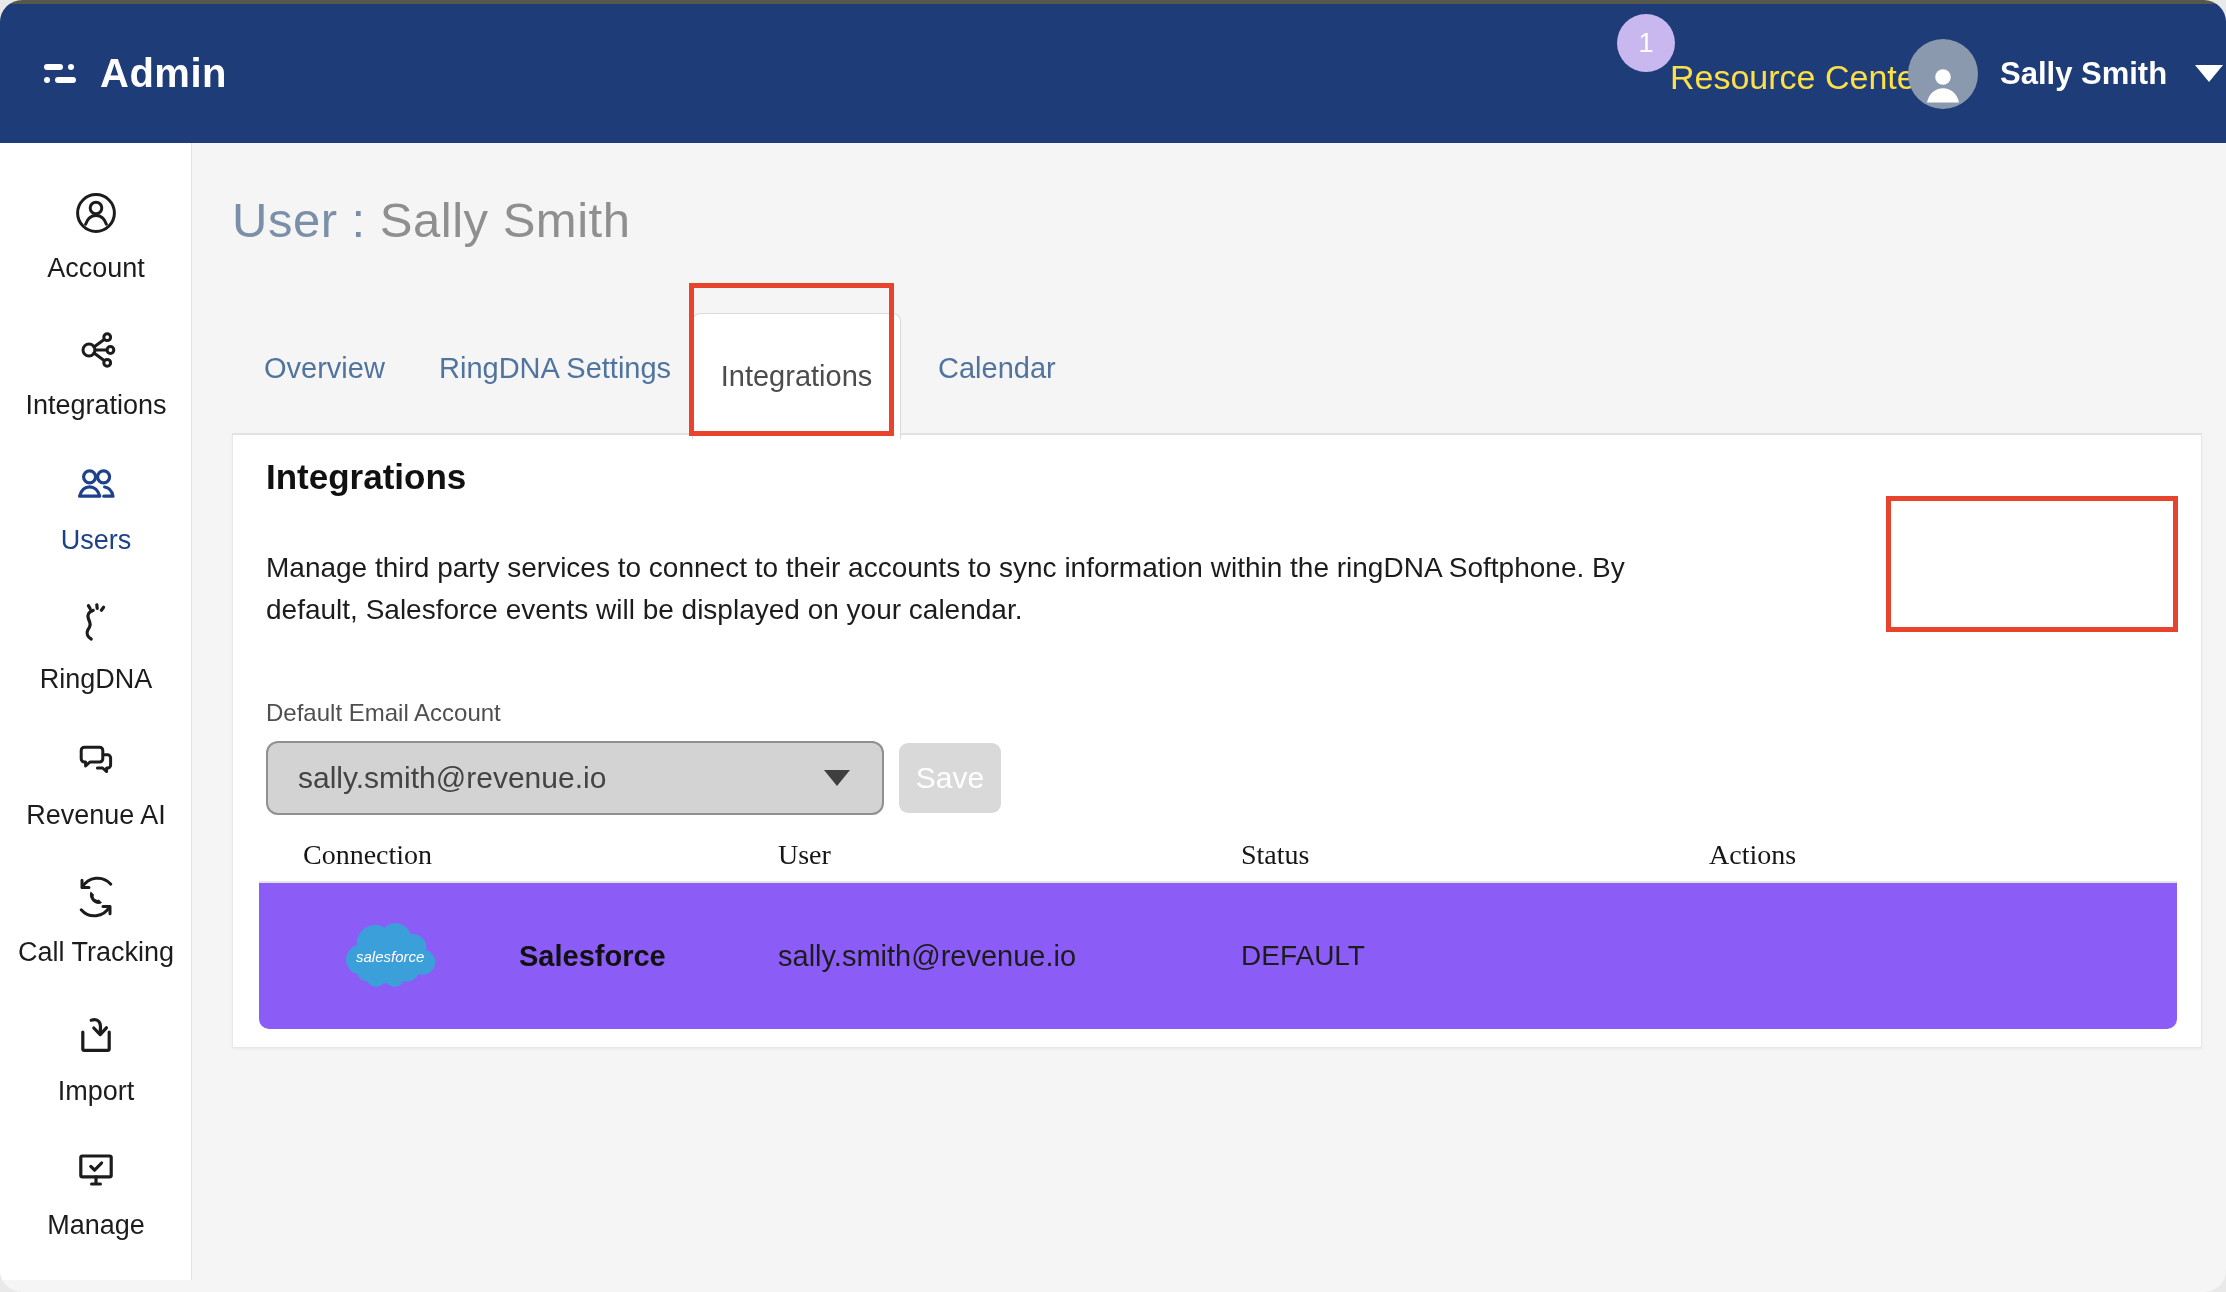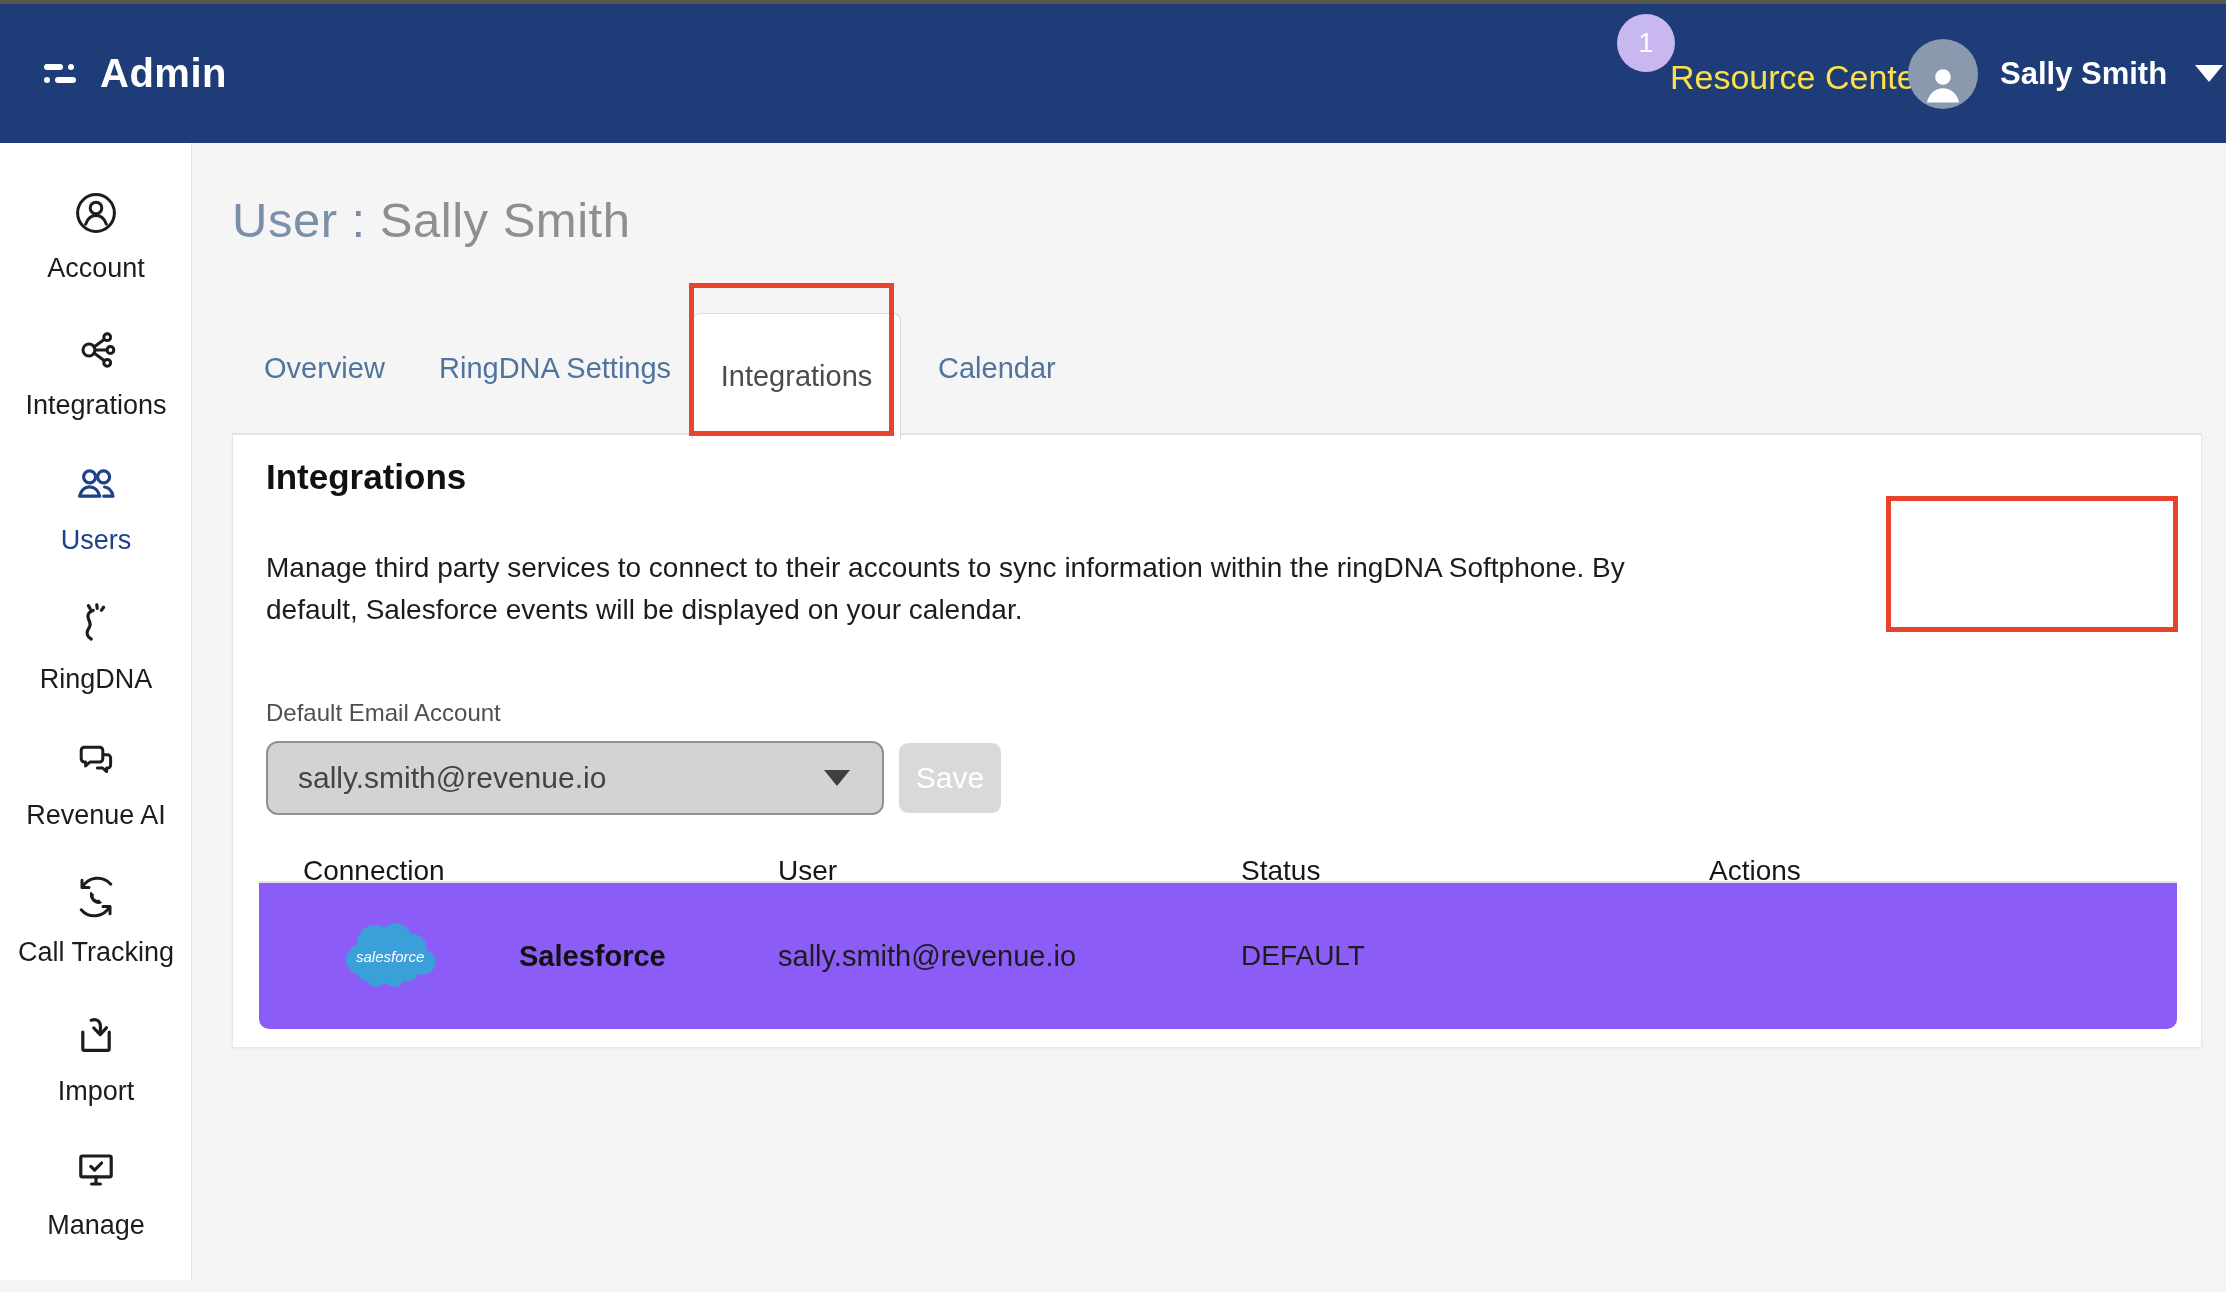--- a/index.html
+++ b/index.html
@@ -1,18 +1,18 @@
 <!DOCTYPE html>
 <html><head>
 <meta charset="utf-8">
 <style>
   * { box-sizing: border-box; margin: 0; padding: 0; }
   html,body { background:#e9e9ea; }
   body { font-family: "Liberation Sans", sans-serif; }
-  #page { position: relative; width: 2226px; height: 1292px; background:#f5f5f6; overflow: hidden; }
+  #page { position: relative; width: 2226px; height: 1292px; background:#f5f5f6; overflow: hidden; border-radius: 22px; }
 
   
   .topstrip { position:absolute; top:0; left:0; width:100%; height:4px; background:#56584c; }
 
   
   .navbar { position:absolute; top:4px; left:0; width:100%; height:139px; background:#1e3c78; color:#fff; }
   .brand { position:absolute; left:44px; top:0; height:139px; display:flex; align-items:center; gap:16px; cursor:pointer; }
   .logo-mark { position:relative; width:40px; height:26px; }
   .logo-mark i { position:absolute; background:#fff; border-radius:4px; }
   .lm-bar1 { left:0; top:3px; width:19px; height:6px; }
@@ -64,21 +64,21 @@
              border:none; border-radius:10px; font-size:29px; font-family:inherit; cursor:pointer; }
 
   .email-label { position:absolute; left:33px; top:264px; font-size:24px; color:#4f4f4f; }
   .select { position:absolute; left:33px; top:306px; width:618px; height:74px; background:#d3d3d3;
             border:2px solid #909090; border-radius:12px; display:flex; align-items:center; cursor:pointer; }
   .select-value { margin-left:30px; font-size:30px; color:#444; }
   .select-caret { position:absolute; right:32px; width:0; height:0; border-left:13px solid transparent; border-right:13px solid transparent; border-top:16px solid #3f3f3f; }
   .save-btn { position:absolute; left:666px; top:308px; width:102px; height:70px; background:#d9d9d9; color:#fff;
               border:none; border-radius:9px; font-size:30px; font-family:inherit; cursor:pointer; }
 
-  .th { position:absolute; top:420px; font-size:28px; color:#161616; }
+  .th { position:absolute; top:404px; font-size:28px; color:#161616;font-family:Liberation Serif, serif; }
   .th-connection { left:70px; } .th-user { left:545px; } .th-status { left:1008px; } .th-actions { left:1476px; }
   .tbl-divider { position:absolute; left:26px; top:446px; width:1918px; height:2px; background:#e4e4e7; }
 
   .row { position:absolute; left:26px; top:448px; width:1918px; height:146px; background:#8b5cf6; border-radius:0 0 10px 10px; }
   .cell { position:absolute; top:50%; transform:translateY(-50%); }
   .cell-logo { left:80px; width:106px; height:98px; }
   .cell-logo svg { width:106px; height:98px; }
   .cell-name { left:260px; font-size:29px; font-weight:700; color:#111; }
   .cell-user { left:519px; font-size:29px; color:#1c1c1c; }
   .cell-status { left:982px; font-size:28px; color:#1c1c1c; }

